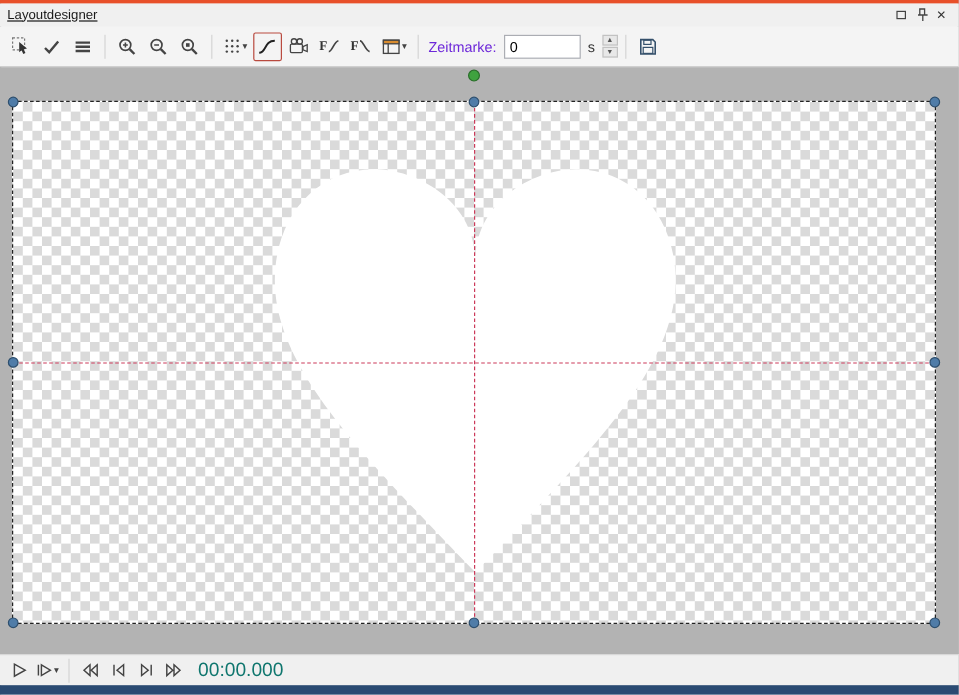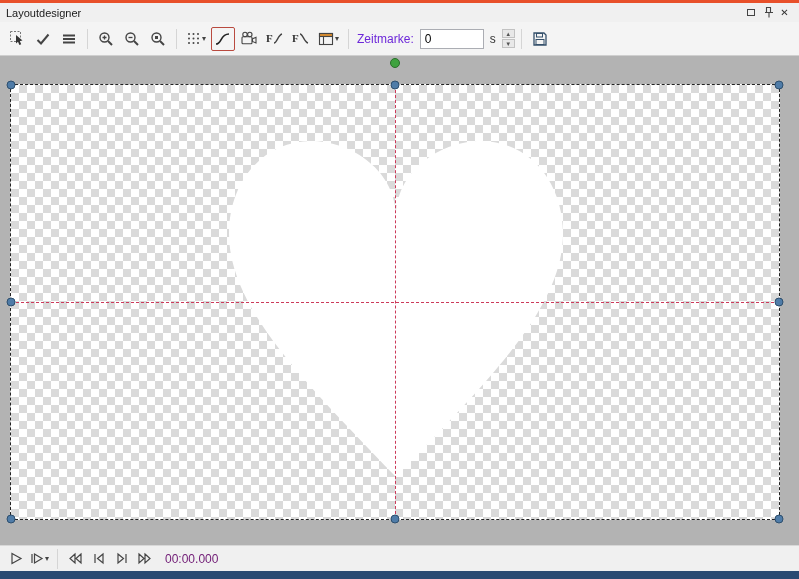--- a/index.html
+++ b/index.html
@@ -5,21 +5,21 @@
   * { box-sizing: border-box; margin: 0; padding: 0; }
   html, body { width: 799px; height: 579px; overflow: hidden; }
   body { font-family: "Liberation Sans", sans-serif; }
   .window { position: relative; width: 799px; height: 579px; background: #f0f0f0;
             box-shadow: inset 1px 0 #a8a8a8, inset -1px 0 #a8a8a8; }
 
   
   .accent { height: 3px; background: #e8502a; }
   .titlebar { height: 19px; display: flex; align-items: center; padding: 0 6px;
               background: #f0f0f0; font-size: 11px; color: #1a1a1a; }
-  .titlebar .title { flex: 0 0 auto; }
+  .titlebar .title { flex: 0 0 auto; text-decoration: underline; }
   .titlebar .spacer { flex: 1; }
   .winbtn { width: 17px; height: 15px; display: flex; align-items: center; justify-content: center;
             color: #333; font-size: 10px; cursor: default; }
   .maxbox { width: 8px; height: 7px; border: 1px solid #444; display: inline-block; }
 
   
   .toolbar { height: 34px; display: flex; align-items: center; padding: 0 5px; gap: 2px;
              background: #f4f4f4; border-bottom: 1px solid #cfcfcf; }
   .tbtn { height: 24px; min-width: 24px; display: flex; align-items: center; justify-content: center;
           border: 1px solid transparent; border-radius: 2px; padding: 0 2px; }
@@ -50,21 +50,21 @@
   .h-bl { left: 0; top: 100%; }  .h-bc { left: 50%; top: 100%; }  .h-br { left: 100%; top: 100%; }
   .rot-handle { position: absolute; left: 395px; top: 7px; width: 10px; height: 10px;
                 border-radius: 50%; background: #3fa23f; border: 1px solid #2a6e2a;
                 transform: translate(-50%,-50%); }
 
   
   .transport { height: 26px; display: flex; align-items: center; padding: 0 6px; gap: 3px;
                background: #f0f0f0; border-top: 1px solid #d8d8d8; }
   .pbtn { height: 20px; min-width: 20px; display: flex; align-items: center; justify-content: center;
           border: 1px solid transparent; border-radius: 2px; }
-  .timecode { font-size: 12px; color: #701a75; margin-left: 8px; }
+  .timecode { font-size: 16px; color: #0f766e; margin-left: 8px; }
 
   .strip { height: 8px; background: #2a4a72; }
 
   svg { display: block; }
 </style>
 </head>
 <body>
 
 <div class="window">
 

